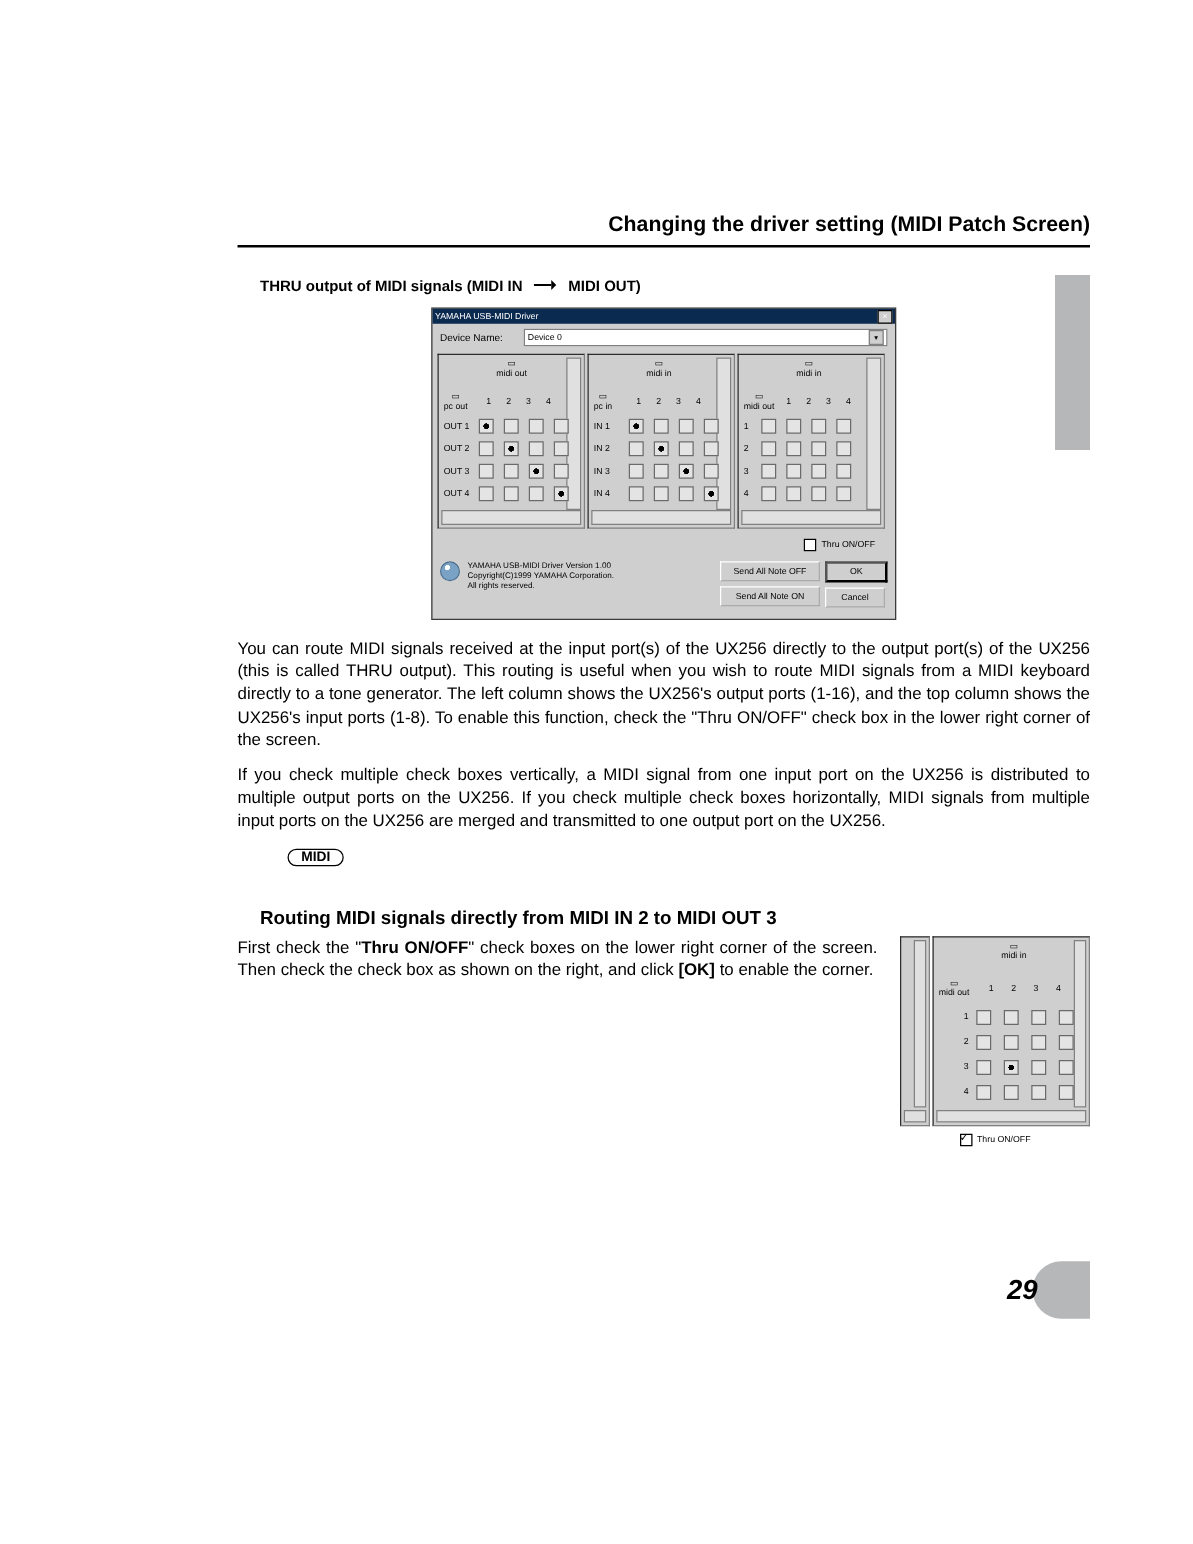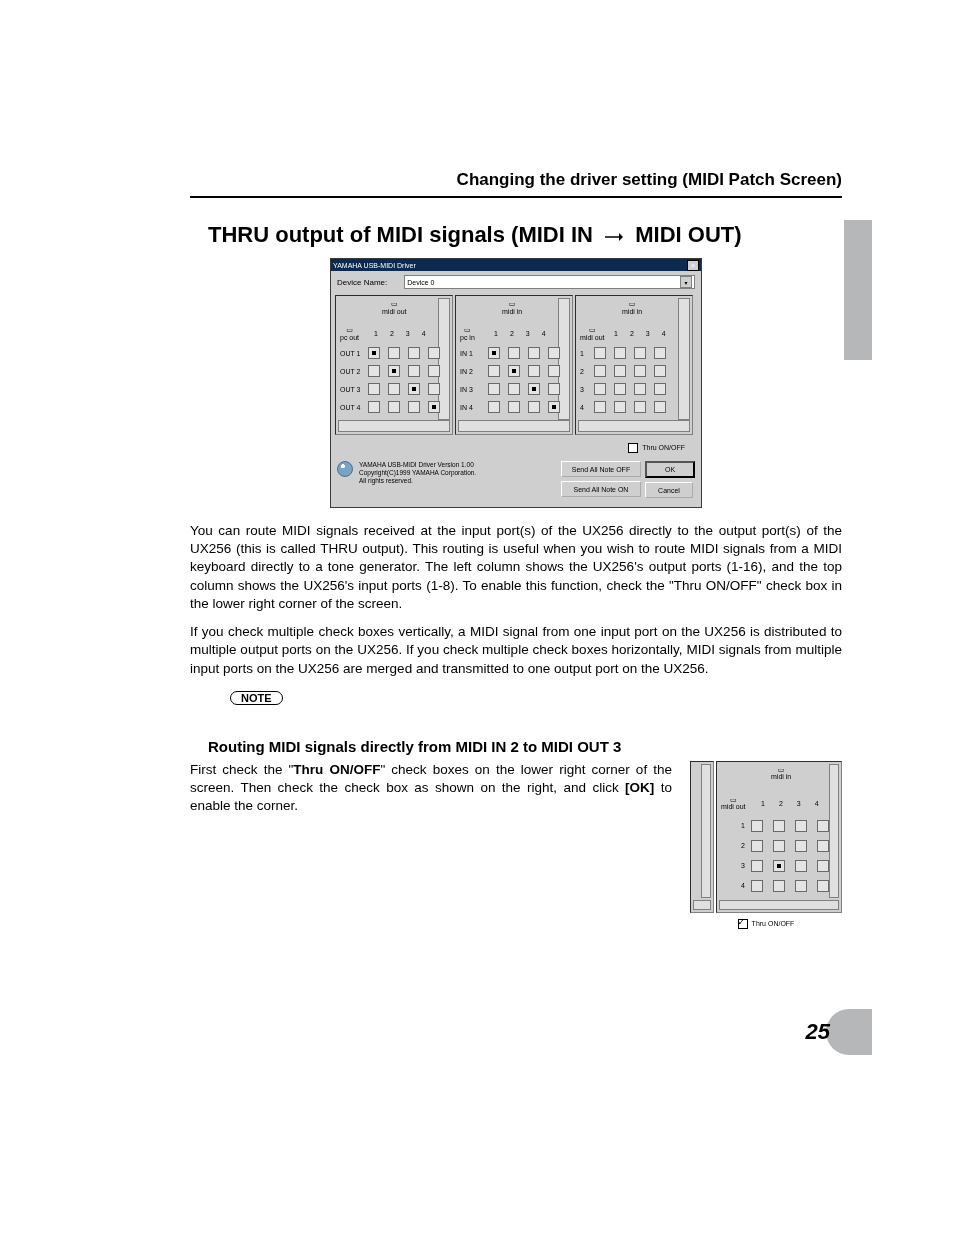--- a/index.html
+++ b/index.html
@@ -8,21 +8,21 @@
     background: #fff;
     font-family: "Helvetica Neue", Arial, sans-serif;
     color: #000;
     width: 954px;
   }
   .page {
     position: relative;
     width: 954px;
     height: 1235px;
     box-sizing: border-box;
-    padding: 170px 112px 0 190px;
+    padding: 170px 82px 0 190px;
   }
   .side-tab {
     position: absolute;
     top: 220px;
     right: 82px;
     width: 28px;
     height: 140px;
     background: #b6b7b8;
   }
   .header-title {
@@ -31,21 +31,21 @@
     text-align: right;
     margin-bottom: 6px;
   }
   .hr {
     border: 0;
     border-top: 2px solid #000;
     margin: 0 0 24px 0;
   }
   .subhead {
     font-weight: 700;
-    font-size: 22px;
+    font-size: 12px;
     margin-left: 18px;
     margin-bottom: 10px;
   }
   .arrow {
     display: inline-block;
     margin: 0 6px;
   }
   
   .dlg {
     position: relative;
@@ -590,21 +590,21 @@
             <div class="btnn primary">OK</div>
             <div class="btnn">Cancel</div>
           </div>
         </div>
       </div>
     </div>
   </div>
 
   <p class="body-para">You can route MIDI signals received at the input port(s) of the UX256 directly to the output port(s) of the UX256 (this is called THRU output). This routing is useful when you wish to route MIDI signals from a MIDI keyboard directly to a tone generator. The left column shows the UX256's output ports (1-16), and the top column shows the UX256's input ports (1-8). To enable this function, check the "Thru ON/OFF" check box in the lower right corner of the screen.</p>
   <p class="body-para">If you check multiple check boxes vertically, a MIDI signal from one input port on the UX256 is distributed to multiple output ports on the UX256. If you check multiple check boxes horizontally, MIDI signals from multiple input ports on the UX256 are merged and transmitted to one output port on the UX256.</p>
-  <div><span class="note-badge">NOTE</span></div>
+  <div><span class="note-badge">MIDI</span></div>
 
   <div class="section2">
     <div class="subhead2">Routing MIDI signals directly from MIDI IN 2 to MIDI OUT 3</div>
     <div class="sec2row">
       <div class="sec2text">
         <span>First check the "</span><b>Thru ON/OFF</b><span>" check boxes on the lower right corner of the screen. Then check the check box as shown on the right, and click </span><b>[OK]</b><span> to enable the corner.</span>
       </div>
       <div class="mini">
         <div class="mrow">
           <div class="leftsliver">
@@ -663,16 +663,16 @@
           </div>
         </div>
         <div class="mthru">
           <span class="cbx checked"></span><span>Thru ON/OFF</span>
         </div>
       </div>
     </div>
   </div>
 
   <div class="page-num-tab">
-    <span class="num">25</span>
+    <span class="num">29</span>
     <span class="blob"></span>
   </div>
 </div>
 
 </body></html>

